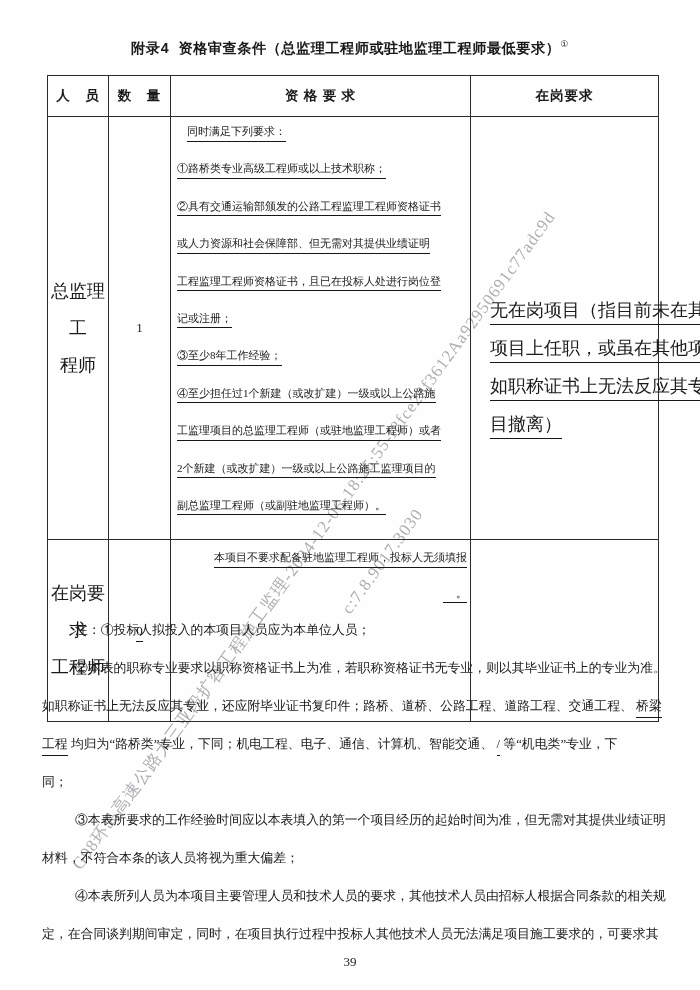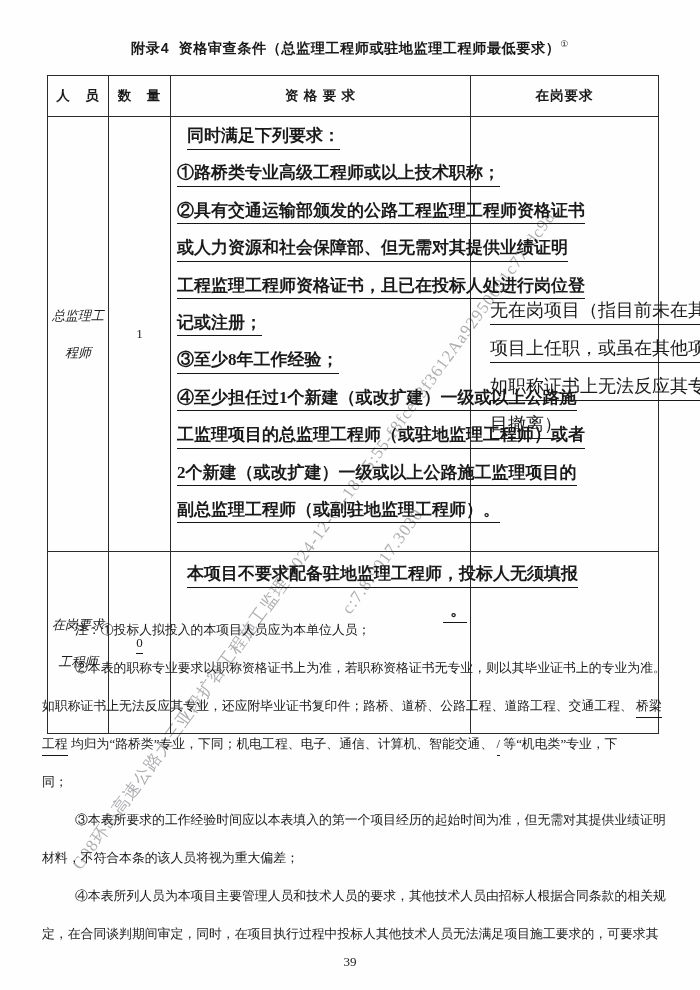--- a/index.html
+++ b/index.html
@@ -30,26 +30,25 @@
   }
   table.main,table.main th,table.main td{border:1.4px solid #2b2b2b;}
   table.main th{
     height:40px;font-size:13.5px;font-weight:bold;text-align:center;
     padding:0;letter-spacing:1px;
   }
   col.c-person{width:61px;}  col.c-qty{width:62px;}
   col.c-qual{width:300px;}   col.c-onpost{width:188px;}
   tr.r0{height:415px;} tr.r1{height:80px;}
   td.person{
-    text-align:center;vertical-align:middle;font-size:13px;line-height:37px;
+    text-align:center;vertical-align:middle;font-size:18px;line-height:37px;
     padding:0 2px;
-    font-style:italic;
   }
   td.qty{text-align:center;vertical-align:middle;font-size:13px;padding:0;}
-  td.qual{vertical-align:top;padding:7px 3px 16px 6px;font-size:17px;font-weight:bold;}
+  td.qual{vertical-align:top;padding:7px 3px 4px 6px;font-size:11px;}
   tr.r1 td.qual{padding-top:10px;}
   .qline{height:37.4px;white-space:nowrap;}
   tr.r1 .qline{height:36px;text-align:right;}
   td.onpost{vertical-align:top;padding:181px 2px 0 19px;font-size:18px;}
   .oline{height:38px;white-space:nowrap;}
   .u{border-bottom:1.2px solid #161616;padding-bottom:3.5px;}
   .u.short{display:inline-block;min-width:24px;padding-bottom:1px;}
   .ind{padding-left:10px;}
   
   .notes{position:absolute;left:42px;top:622px;width:620px;z-index:2;font-size:12.85px;}

